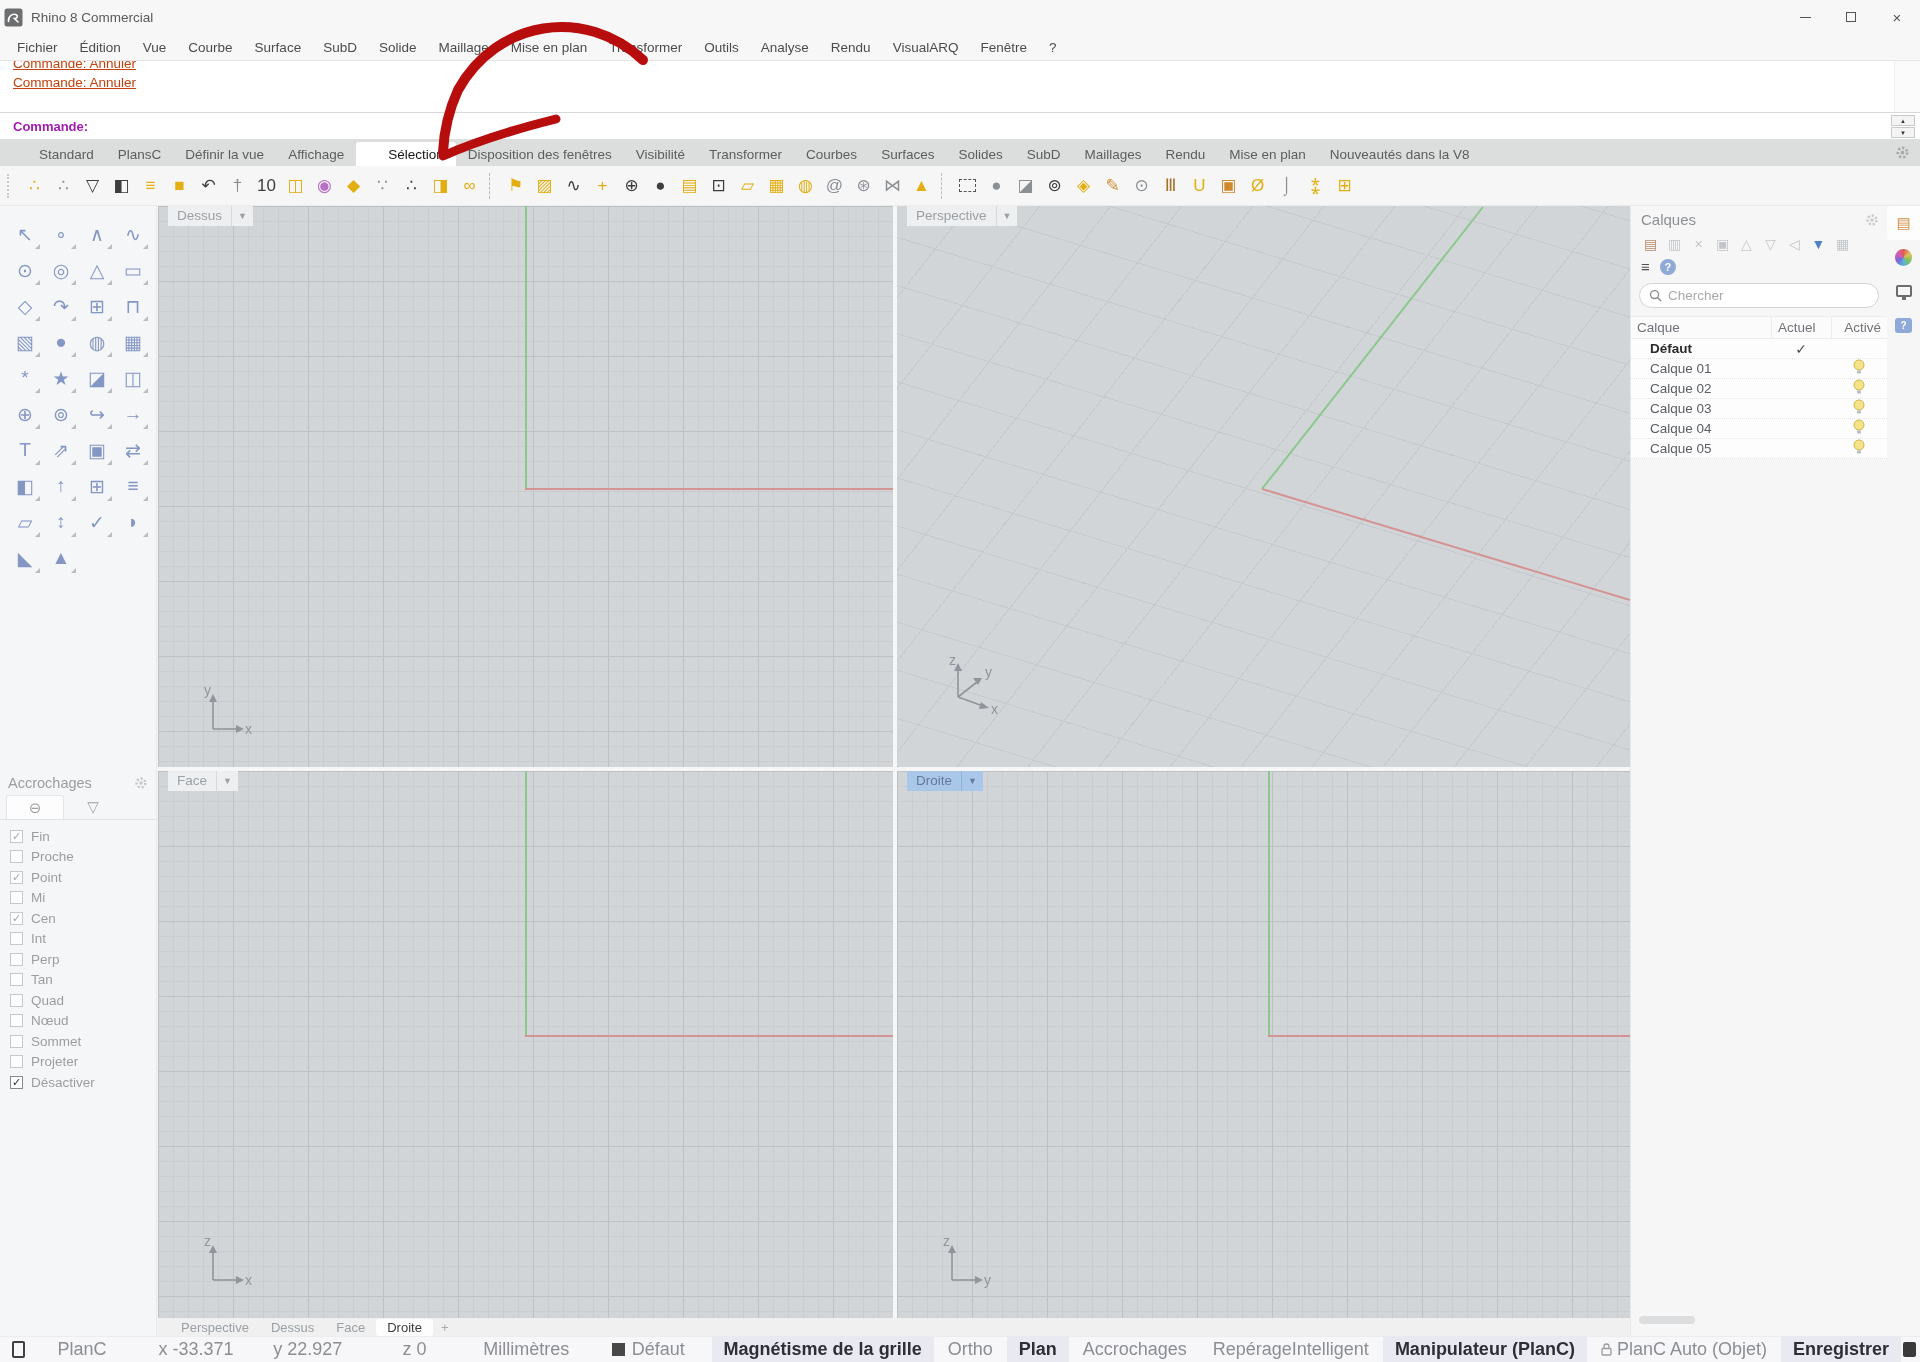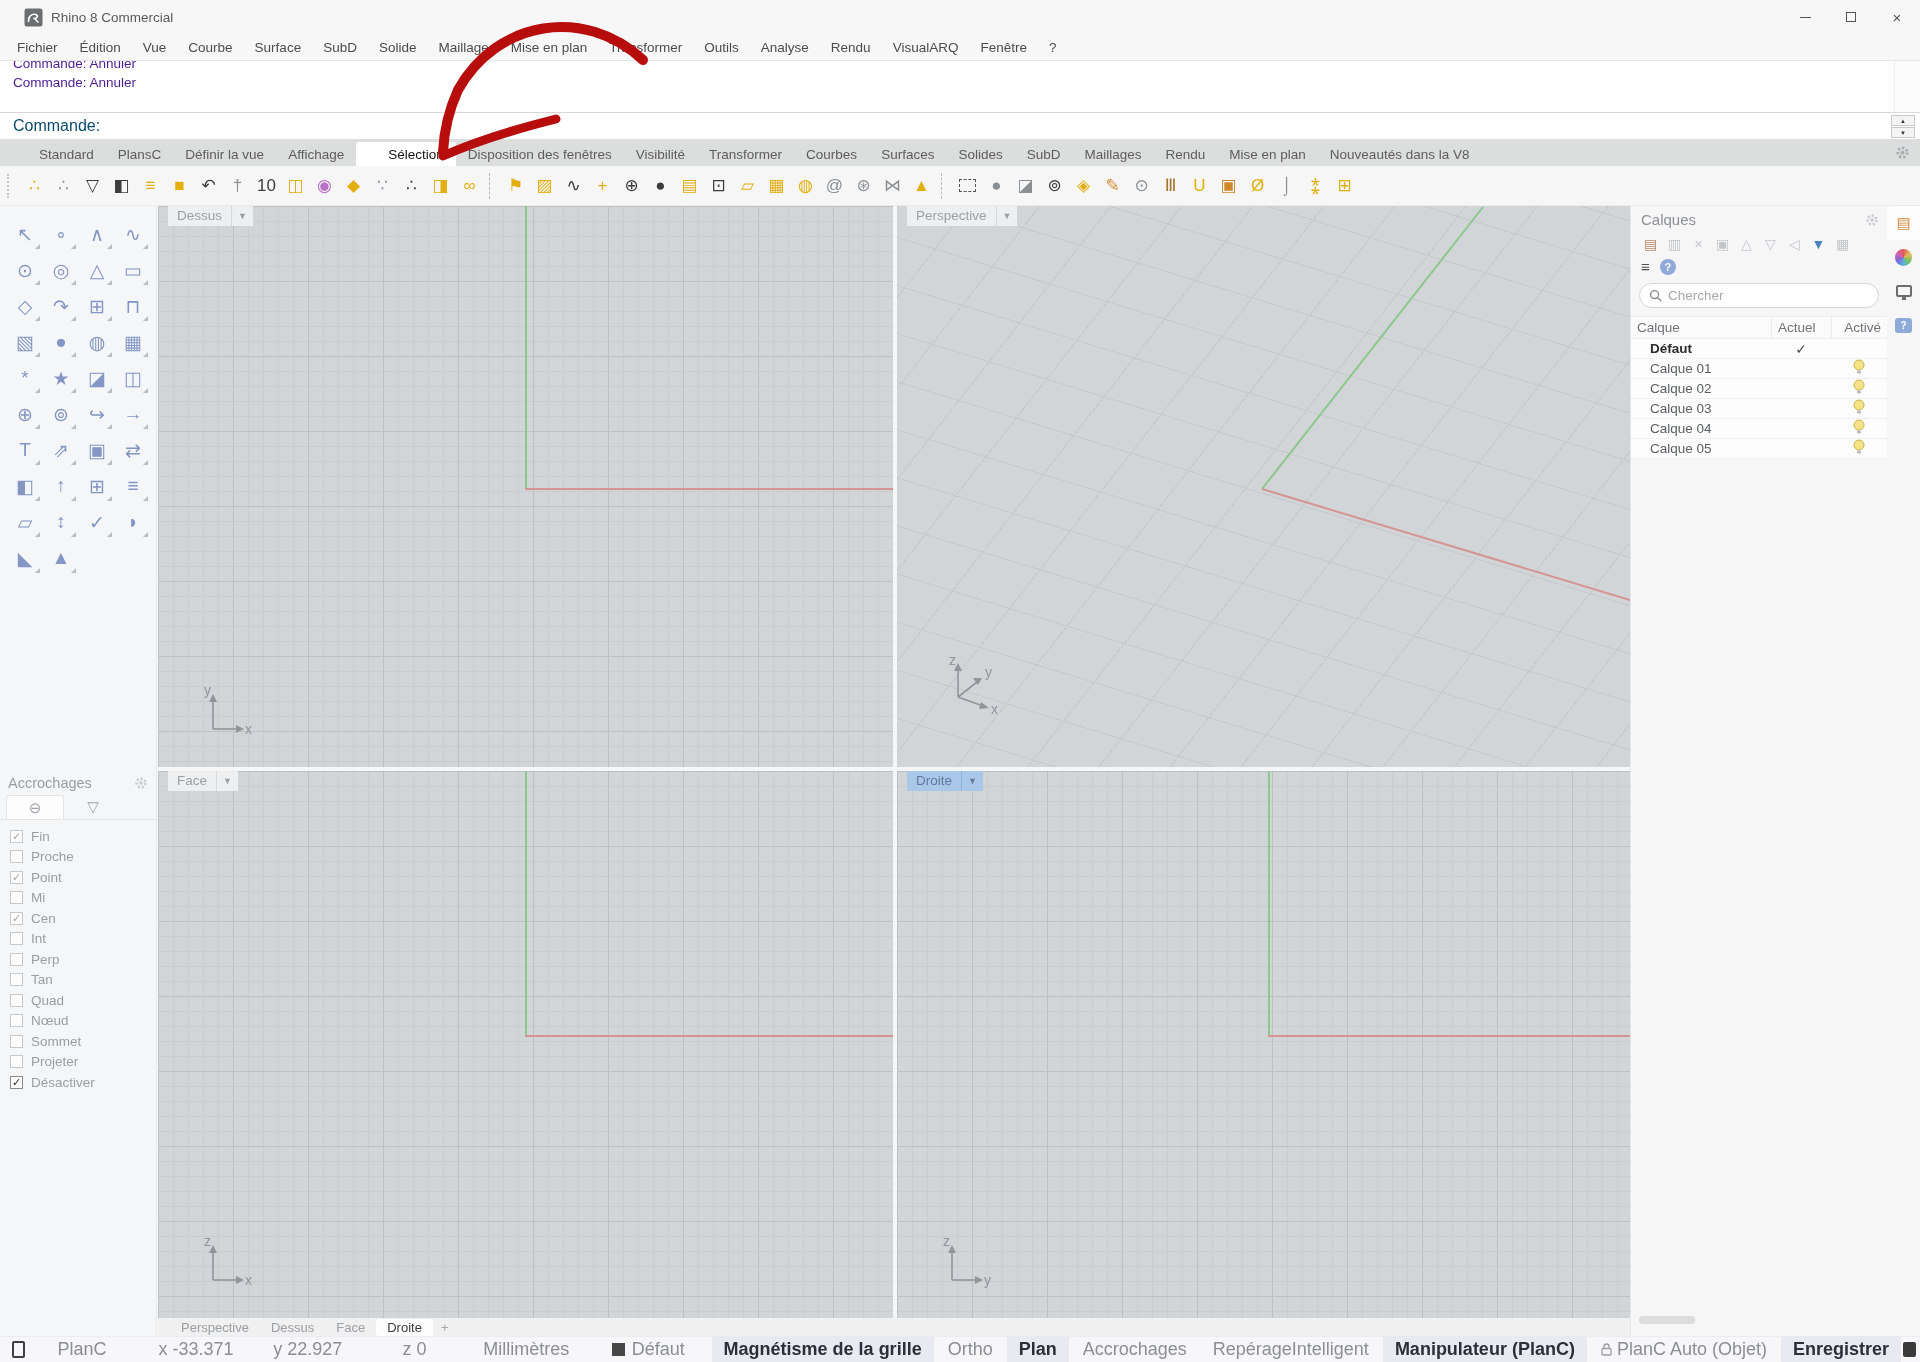--- a/index.html
+++ b/index.html
@@ -1,38 +1,38 @@
 <!DOCTYPE html>
 <html><head>
 <meta charset="utf-8">
 <style>
   * { margin:0; padding:0; box-sizing:border-box; }
   html,body { width:1920px; height:1362px; overflow:hidden; }
   body { font-family:"Liberation Sans", sans-serif; background:#f6f6f7; position:relative; color:#444; }
 
   
-  #titlebar { height:34px; background:#f7f7f8; display:flex; align-items:center; padding-left:24px; }
+  #titlebar { height:34px; background:#f7f7f8; display:flex; align-items:center; padding-left:4px; }
   #titlebar .logo { width:19px; height:19px; margin-right:8px; }
   #titlebar .title { font-size:13.5px; color:#5a5a5a; }
   #titlebar .wincontrols { margin-left:auto; display:flex; height:100%; }
   .winbtn { width:46px; display:flex; align-items:center; justify-content:center; color:#555; font-size:15px; }
   .winbtn .minglyph { display:block; width:11px; border-bottom:1.5px solid #555; }
   .winbtn .maxglyph { display:block; width:10px; height:10px; border:1.2px solid #555; }
 
   
   #menubar { height:26px; background:#f7f7f8; display:flex; align-items:center; padding-left:6px; }
   .menu-item { padding:4px 11px; font-size:13.5px; color:#4c4c4c; white-space:nowrap; }
 
   
   #cmdarea { height:52px; background:#ffffff; border-top:1px solid #e6e6e6; overflow:hidden; position:relative; padding:0 30px 0 13px; }
-  #cmdarea .histline { line-height:19px; font-size:13.5px; color:#4c1d95; white-space:nowrap; }
+  #cmdarea .histline { line-height:19px; font-size:13.5px; color:#c2410c; white-space:nowrap;text-decoration:underline; }
   #cmdarea .histline.clipped { margin-top:-7px; }
   #cmd-scrollcol { position:absolute; right:0; top:0; width:26px; height:100%; background:#fbfbfc; border-left:1px solid #efefef; }
   #cmdprompt { height:27px; background:#ffffff; border-top:1px solid #d8d8d8; display:flex; align-items:center; padding-left:13px; position:relative; }
-  #cmdprompt .prompt { font-size:16px; font-weight:normal; color:#0c4a6e; }
+  #cmdprompt .prompt { font-size:13px; font-weight:bold; color:#a21caf; }
   #cmd-spinners { position:absolute; right:5px; top:2px; display:flex; flex-direction:column; gap:1px; }
   .spinbtn { width:24px; height:11px; background:#f4f4f4; border:1px solid #c9c9c9; display:flex; align-items:center; justify-content:center; font-size:6px; color:#333; }
 
   
   #tabbar { height:27px; background:#dcdddd; display:flex; align-items:flex-end; padding-left:27px; position:relative; }
   .rtab { padding:5px 12px 4px; font-size:13.5px; color:#5d5d5d; white-space:nowrap; }
   .rtab.active { background:#ffffff; color:#161616; border-radius:3px 3px 0 0;padding-left:32px; }
   #tabbar .tab-gear { position:absolute; right:10px; top:6px; }
 
   

